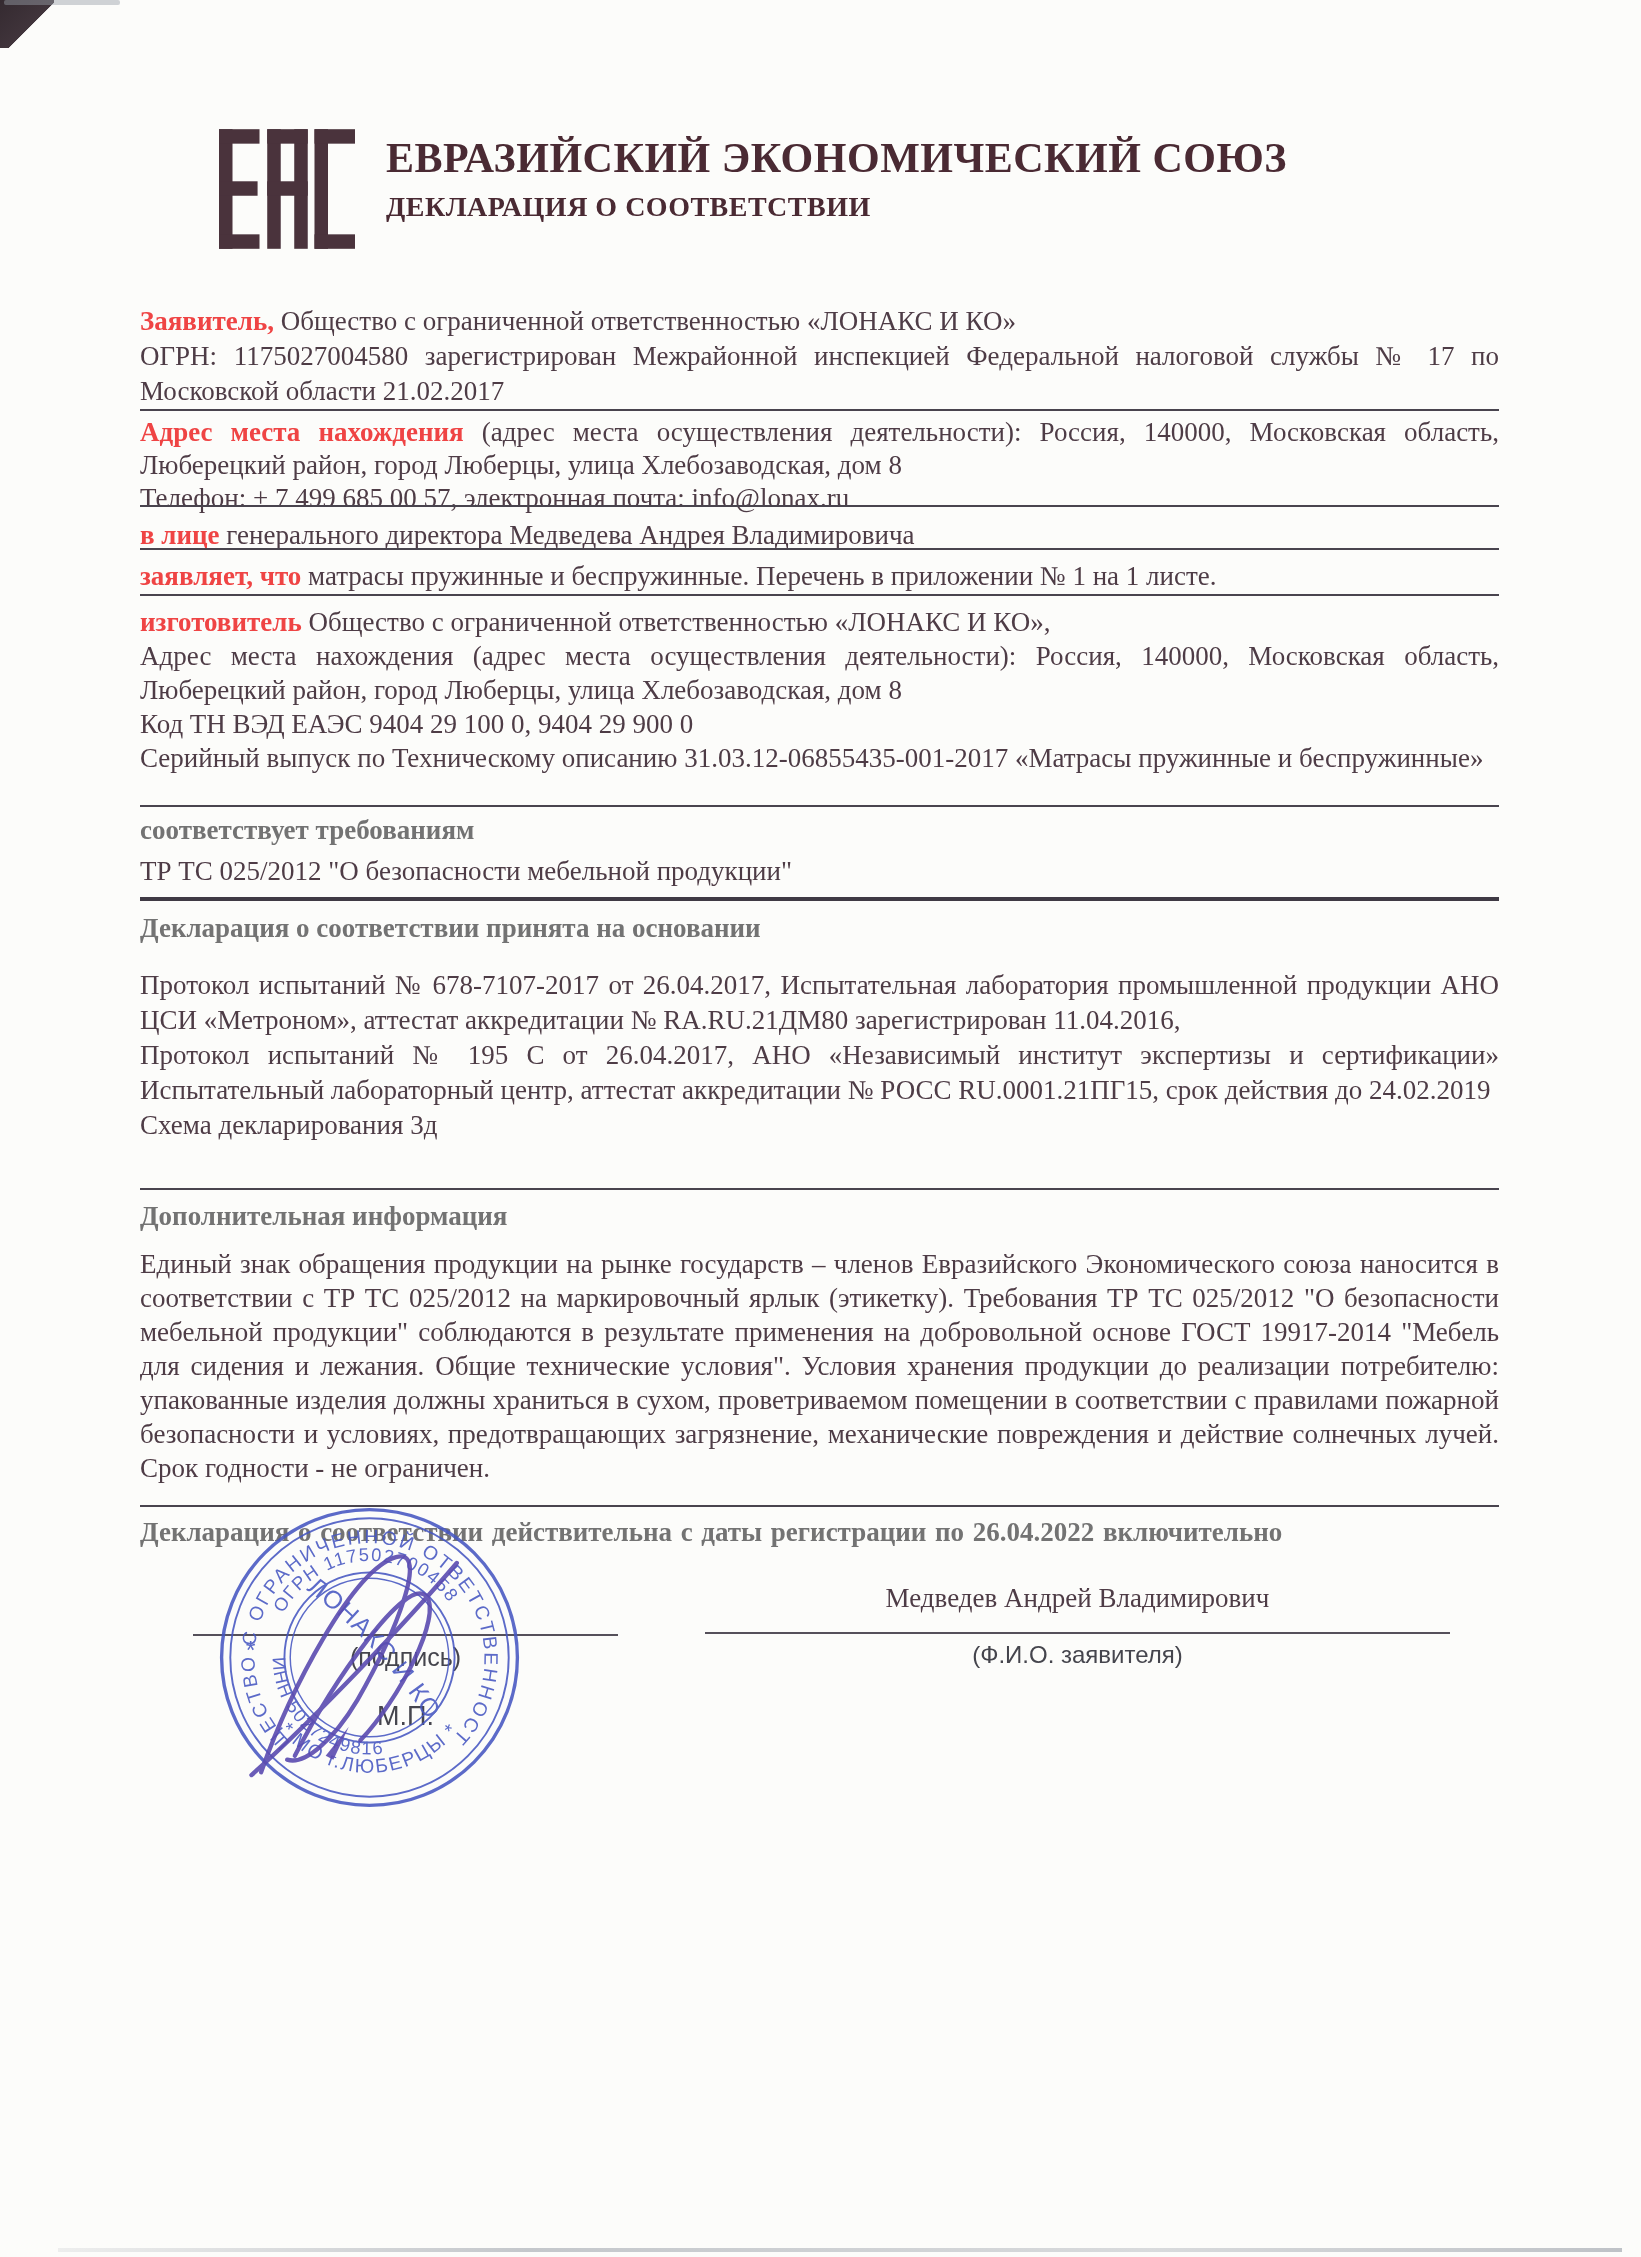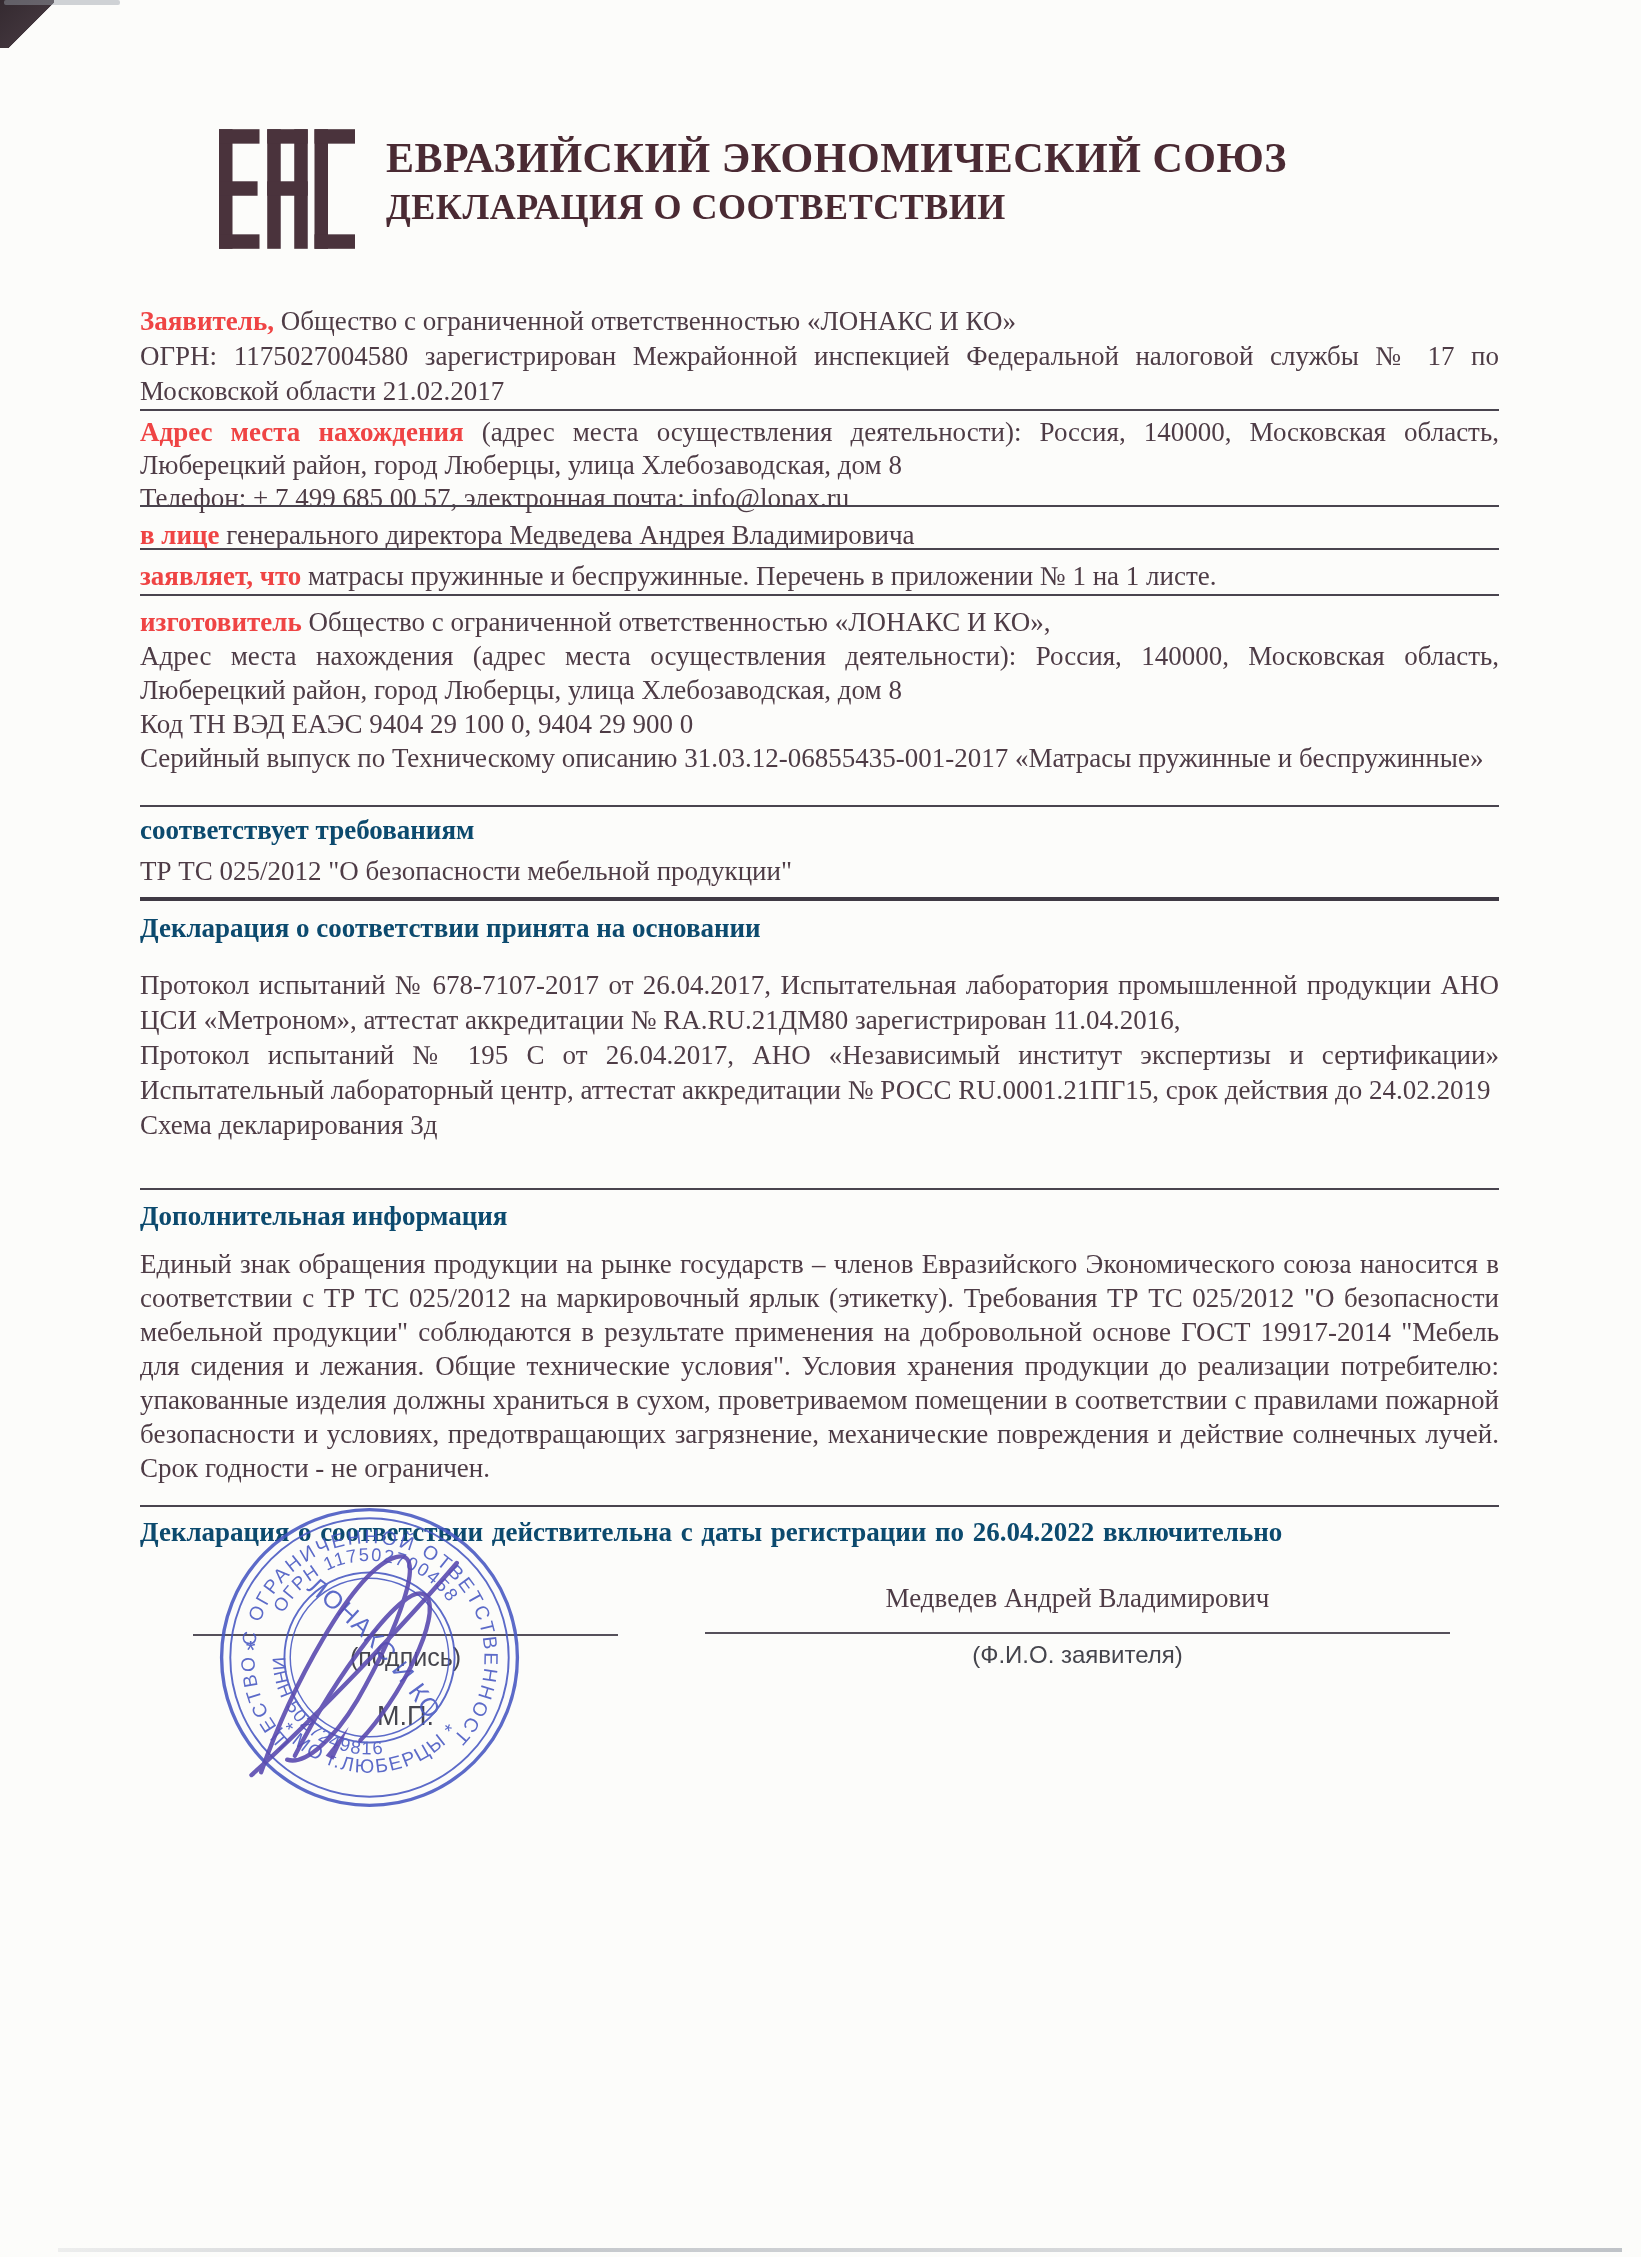--- a/index.html
+++ b/index.html
@@ -13,28 +13,28 @@
   .corner-artifact{position:absolute;left:0;top:0;width:54px;height:48px;
     background:linear-gradient(135deg,#342a30 0%,#40343b 55%,rgba(64,52,59,0) 56%);}
   .top-streak{position:absolute;left:3.9px;top:0;width:116px;height:4.8px;background:#9aa0a8;opacity:.45;border-radius:1.9px;}
   .bottom-scan-line{position:absolute;left:58px;top:2248px;width:1564px;height:3.9px;
     background:linear-gradient(90deg,rgba(150,156,165,.15),rgba(150,156,165,.55) 30%,rgba(150,156,165,.35) 70%,rgba(150,156,165,.6));}
   
   .eac-logo{position:absolute;left:219px;top:129px;}
   .titles{position:absolute;left:386px;top:133px;width:1081px;text-align:left;
     color:#4a2a33;font-weight:bold;letter-spacing:0.5px;}
   .title-l1{font-size:42px;line-height:50px;}
-  .title-l2{font-size:36px;line-height:48px;}
+  .title-l2{font-size:28px;line-height:48px;}
   
   .sec{position:absolute;left:140px;width:1359px;font-size:27px;}
   .para{line-height:35px;text-align:justify;white-space:pre-line;}
   .lh34{line-height:33px;}
   .lh35{line-height:34px;}
   .lead{font-weight:bold;color:#ef4444;}
-  .h-bold{font-weight:bold;color:#0c4a6e;font-size:27px;line-height:33px;}
+  .h-bold{font-weight:bold;color:#737373;font-size:27px;line-height:33px;}
   .rule{position:absolute;left:140px;width:1359px;height:1.9px;background:#49444e;}
   .rule-thick{height:3.9px;background:#3f3a44;}
   
   .sig-line{position:absolute;height:1.9px;background:#55505a;}
   .sig-label{position:absolute;font-family:"Liberation Sans","DejaVu Sans",sans-serif;
     color:#45454d;font-size:25px;text-align:center;}
   .fio-name{position:absolute;left:705px;top:1583px;width:745px;text-align:center;
     font-size:27px;color:#4e3c46;}
   .reg-line{position:absolute;left:140px;width:1381px;font-weight:bold;color:#4a2e39;
     font-size:28px;letter-spacing:0.4px;}

